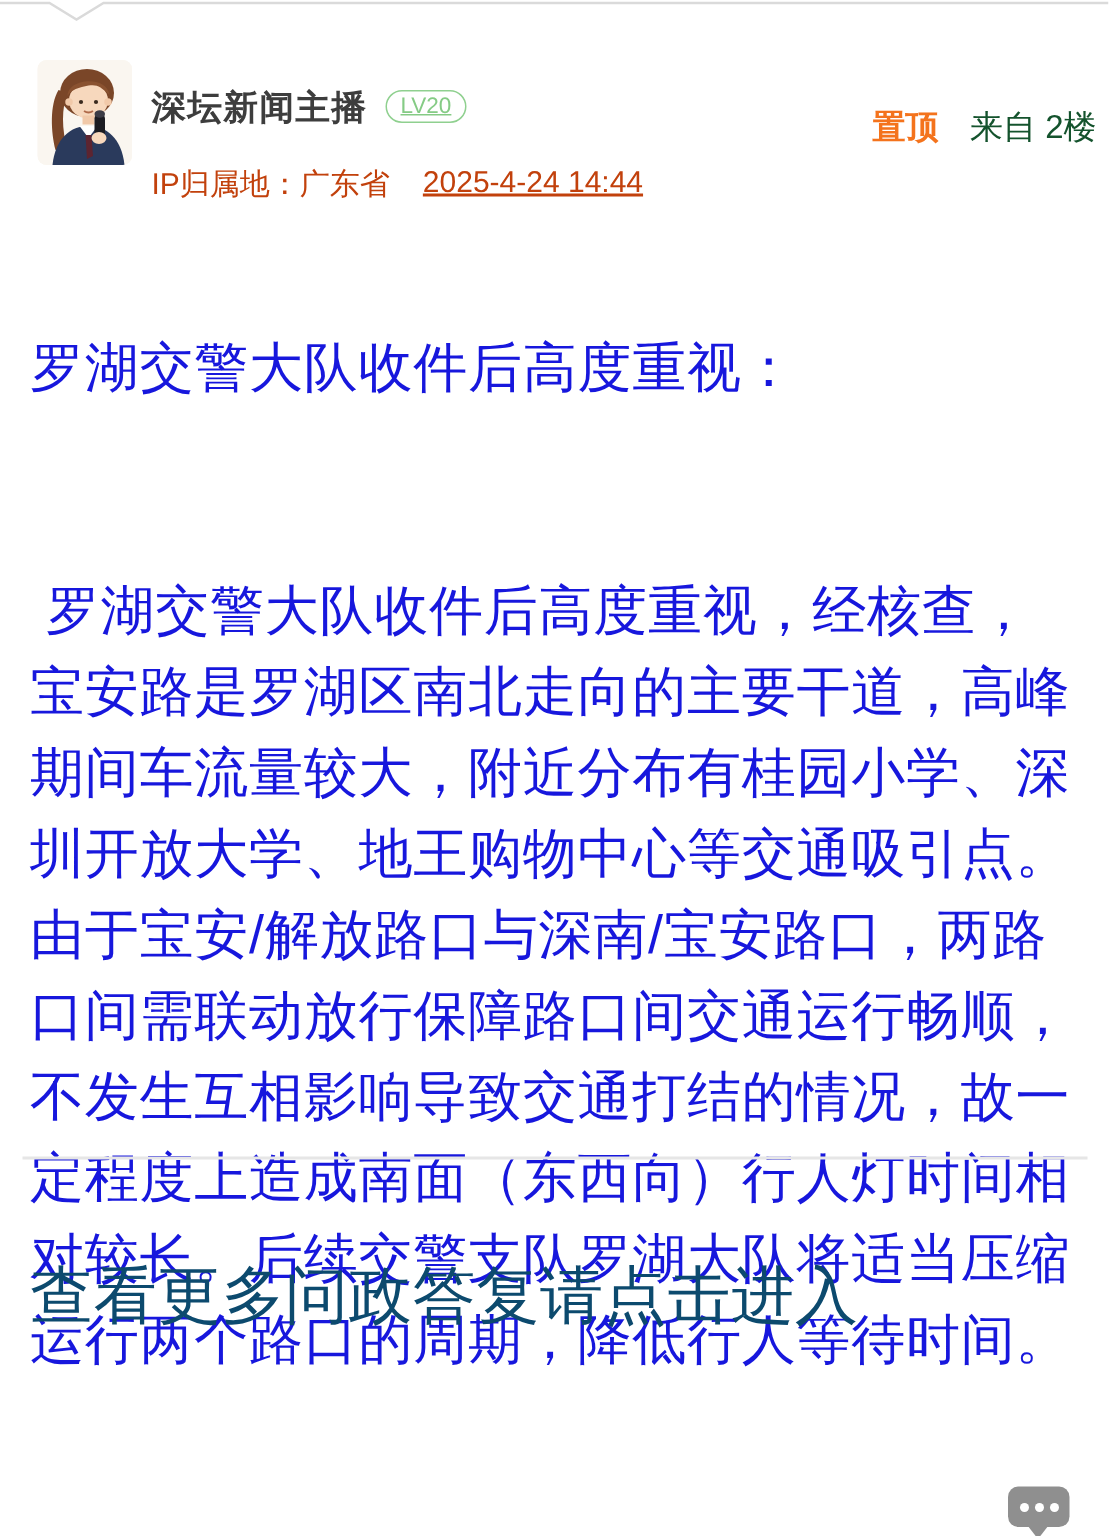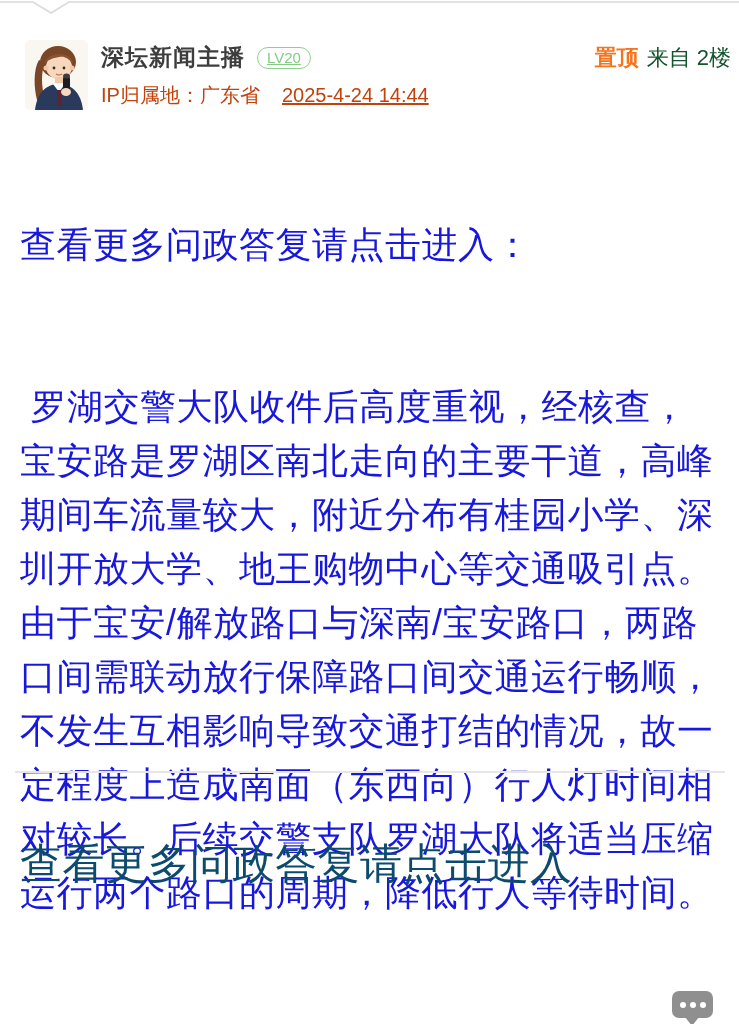--- a/index.html
+++ b/index.html
@@ -31,22 +31,23 @@
     letter-spacing: 1px; cursor: pointer;
   }
   .lv-badge {
     margin-left: 12px;
     font-size: 15px; color: #85cb85;
     border: 1.5px solid #8fd08f; border-radius: 14px;
     padding: 2px 9px 3px 9px; line-height: 1; text-decoration: underline;
   }
   .header-right {
     margin-left: auto;
-    display: flex; align-items: center; gap: 8px;
+    display: flex; align-items: center; gap: 21px;
     white-space: nowrap;
+    margin-top: 28px;
   }
   .pinned-badge { color: #f4731c; font-size: 22px; font-weight: bold; }
   .floor-label { color: #14532d; font-size: 22px; }
   .user-row2 {
     margin-top: 9px;
     font-size: 20px; color: #c2410c;
     display: flex; align-items: center;
   }
   .timestamp { margin-left: 22px; text-decoration: underline; }
 
@@ -146,21 +147,21 @@
       </span>
     </div>
     <div class="user-row2">
       <span>IP归属地：广东省</span>
       <span class="timestamp">2025-4-24 14:44</span>
     </div>
   </div>
 </header>
 
 <main class="post-body">
-  <div>查看更多问政答复请点击进入：</div>
+  <div>罗湖交警大队收件后高度重视：</div>
   <div> 罗湖交警大队收件后高度重视，经核查，宝安路是罗湖区南北走向的主要干道，高峰期间车流量较大，附近分布有桂园小学、深圳开放大学、地王购物中心等交通吸引点。由于宝安/解放路口与深南/宝安路口，两路口间需联动放行保障路口间交通运行畅顺，不发生互相影响导致交通打结的情况，故一定程度上造成南面（东西向）行人灯时间相对较长。后续交警支队罗湖大队将适当压缩运行两个路口的周期，降低行人等待时间。</div>
 </main>
 
 <hr class="divider">
 
 <a class="more-link">查看更多问政答复请点击进入</a>
 
 <div class="comment-bubble">
   <div class="bubble-body">
     <span class="bubble-dot"></span>

